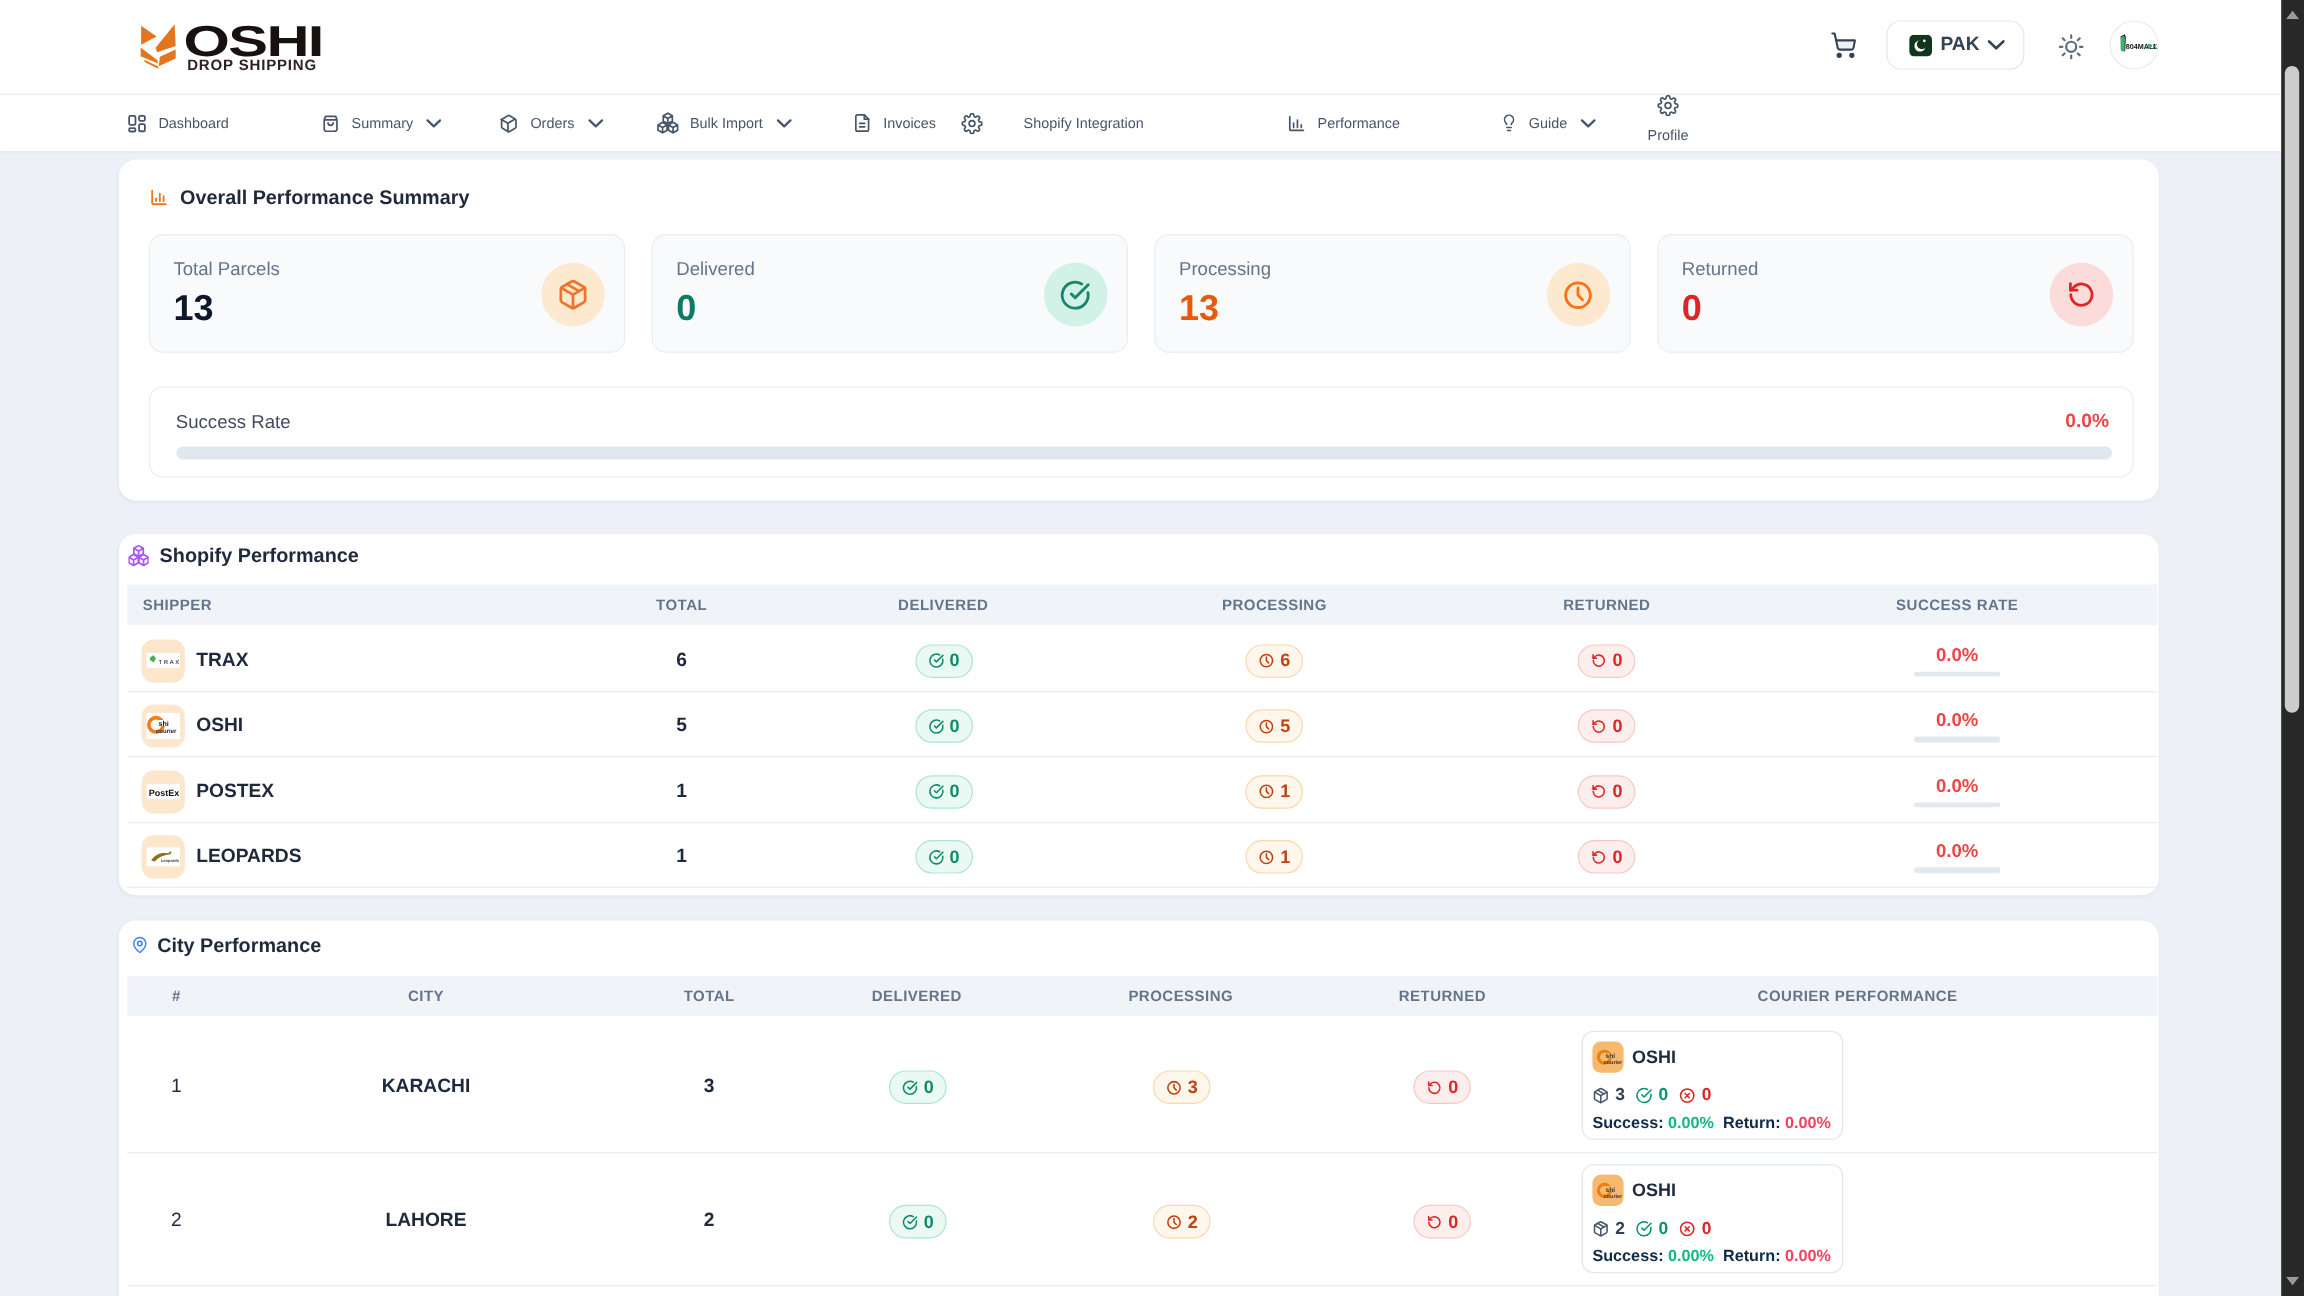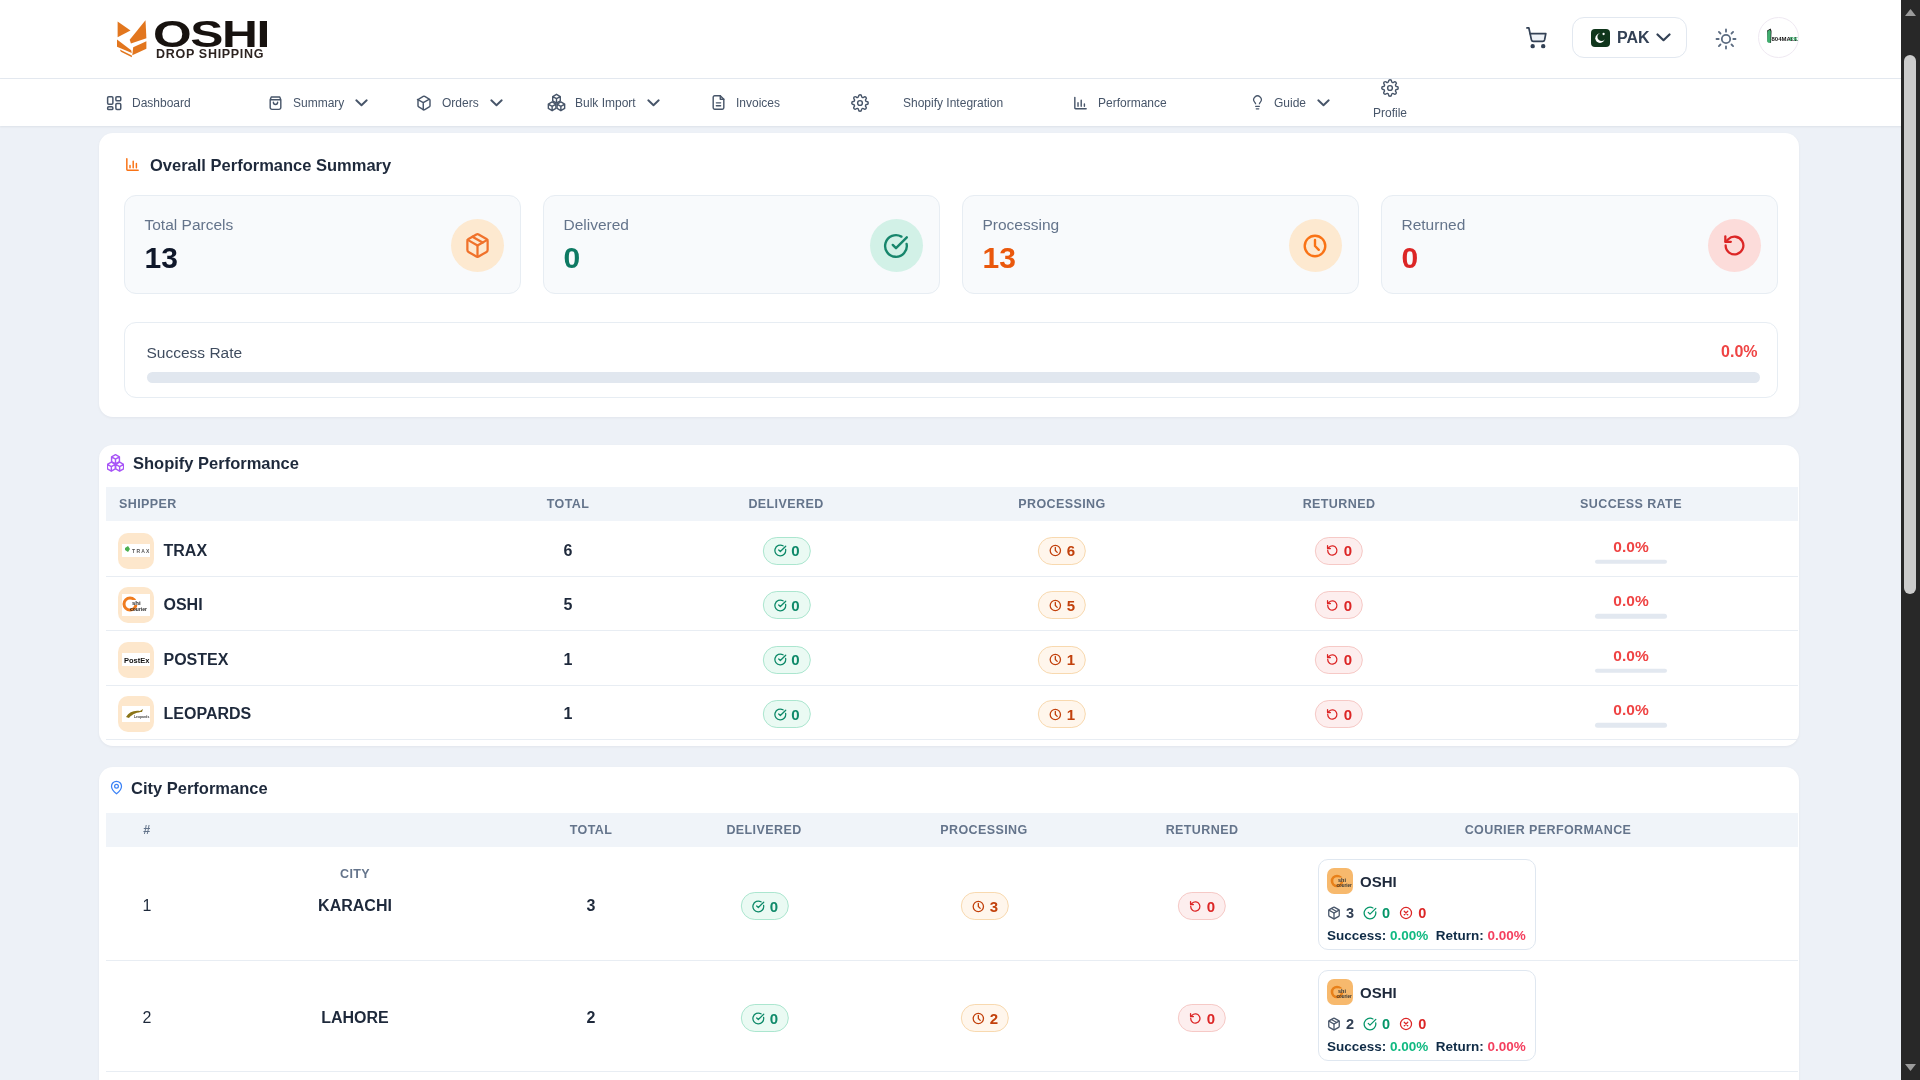--- a/index.html
+++ b/index.html
@@ -145,21 +145,21 @@
           <path d="M1.3 1.3 L6.5 6.3 L11.7 1.3"></path>
         </svg>
     </div>
     <div class="navitem" style="left:710px;">
       <svg width="17" height="19" viewBox="0 0 24 24" fill="none" stroke="#475569" stroke-width="2" stroke-linecap="round" stroke-linejoin="round">
           <path d="M14.5 2.5H6.5a2 2 0 0 0-2 2v15a2 2 0 0 0 2 2h11a2 2 0 0 0 2-2V7.5z"></path>
           <path d="M14.5 2.5V7.5h5M9 12.5h6M9 16.5h6"></path>
         </svg>
       <span>Invoices</span>
     </div>
-    <div class="navitem" style="left:851px;gap:34px;">
+    <div class="navitem" style="left:801px;gap:34px;">
       <svg width="18" height="18" viewBox="0 0 24 24" fill="none" stroke="#475569" stroke-width="1.9" stroke-linecap="round" stroke-linejoin="round">
           <circle cx="12" cy="12" r="3.2"></circle>
           <path d="M19.4 15a1.7 1.7 0 0 0 .34 1.88l.06.06a2 2 0 1 1-2.83 2.83l-.06-.06a1.7 1.7 0 0 0-1.88-.34 1.7 1.7 0 0 0-1 1.55V21a2 2 0 1 1-4 0v-.09a1.7 1.7 0 0 0-1.11-1.55 1.7 1.7 0 0 0-1.88.34l-.06.06a2 2 0 1 1-2.83-2.83l.06-.06a1.7 1.7 0 0 0 .34-1.88 1.7 1.7 0 0 0-1.55-1H3a2 2 0 1 1 0-4h.09a1.7 1.7 0 0 0 1.55-1.11 1.7 1.7 0 0 0-.34-1.88l-.06-.06a2 2 0 1 1 2.83-2.83l.06.06a1.7 1.7 0 0 0 1.88.34h.08a1.7 1.7 0 0 0 1-1.55V3a2 2 0 1 1 4 0v.09a1.7 1.7 0 0 0 1 1.55 1.7 1.7 0 0 0 1.88-.34l.06-.06a2 2 0 1 1 2.83 2.83l-.06.06a1.7 1.7 0 0 0-.34 1.88v.08a1.7 1.7 0 0 0 1.55 1H21a2 2 0 1 1 0 4h-.09a1.7 1.7 0 0 0-1.55 1z"></path>
         </svg>
       <span>Shopify Integration</span>
     </div>
     <div class="navitem" style="left:1072px;">
       <svg width="17" height="18" viewBox="0 0 24 24" fill="none" stroke="#475569" stroke-width="2" stroke-linecap="round" stroke-linejoin="round">
           <path d="M4 4v15a1 1 0 0 0 1 1h15"></path>
           <path d="M8.5 16.5v-5M13 16.5V8M17.5 16.5v-3"></path>
@@ -379,21 +379,21 @@
 
   <div class="card" style="top:767px; height:313px; border-bottom-left-radius:0; border-bottom-right-radius:0;">
     <svg class="abs" style="left:10px; top:11px;" width="15" height="19" viewBox="0 0 24 24" fill="none" stroke="#3b82f6" stroke-width="2" stroke-linecap="round" stroke-linejoin="round">
         <path d="M20 10c0 6-8 12-8 12s-8-6-8-12a8 8 0 0 1 16 0z"></path>
         <circle cx="12" cy="10" r="3"></circle>
       </svg>
     <div class="sectitle" style="left:32px; top:12px;">City Performance</div>
 
     <div class="thead" style="top:46px;">
       <div class="th" style="left:-9px; width:100px;">#</div>
-      <div class="th" style="left:199px; width:100px;margin-top:44px;">CITY</div>
+      <div class="th" style="left:199px; width:100px;">CITY</div>
       <div class="th" style="left:435px; width:100px;">TOTAL</div>
       <div class="th" style="left:608px; width:100px;">DELIVERED</div>
       <div class="th" style="left:828px; width:100px;">PROCESSING</div>
       <div class="th" style="left:1046px; width:100px;">RETURNED</div>
       <div class="th" style="left:1342px; width:200px;">COURIER PERFORMANCE</div>
     </div>
 
     <div class="abs" style="top:83px; left:0; width:1700px; height:112px;">
       <div class="cellc" style="left:48px; top:50%; font-weight:500;">1</div>
       <div class="cellc" style="left:256px; top:50%;">KARACHI</div>

